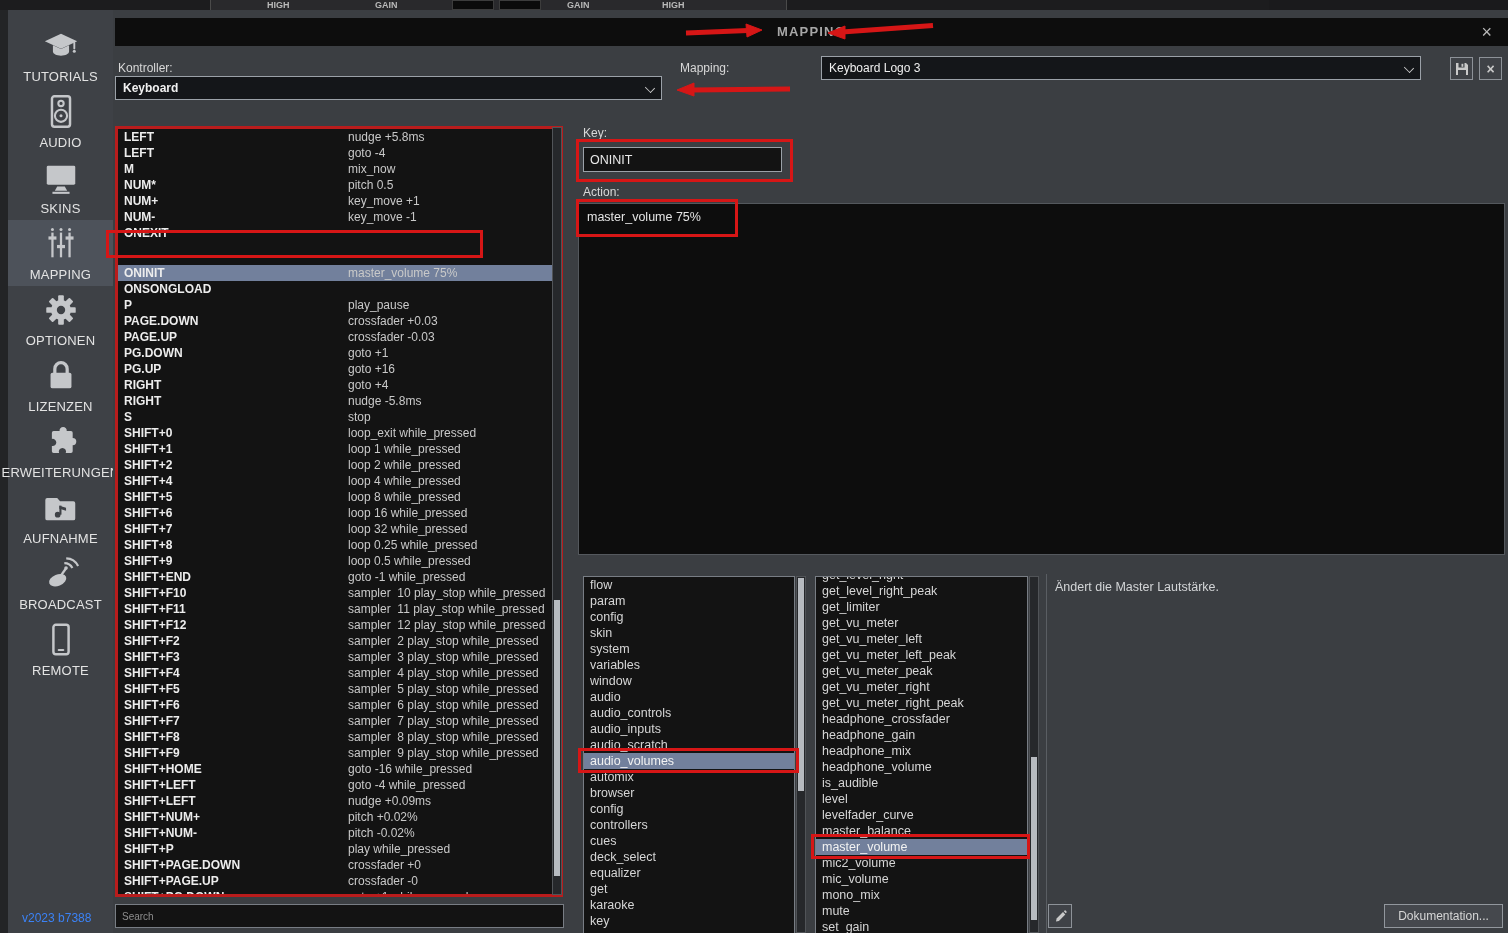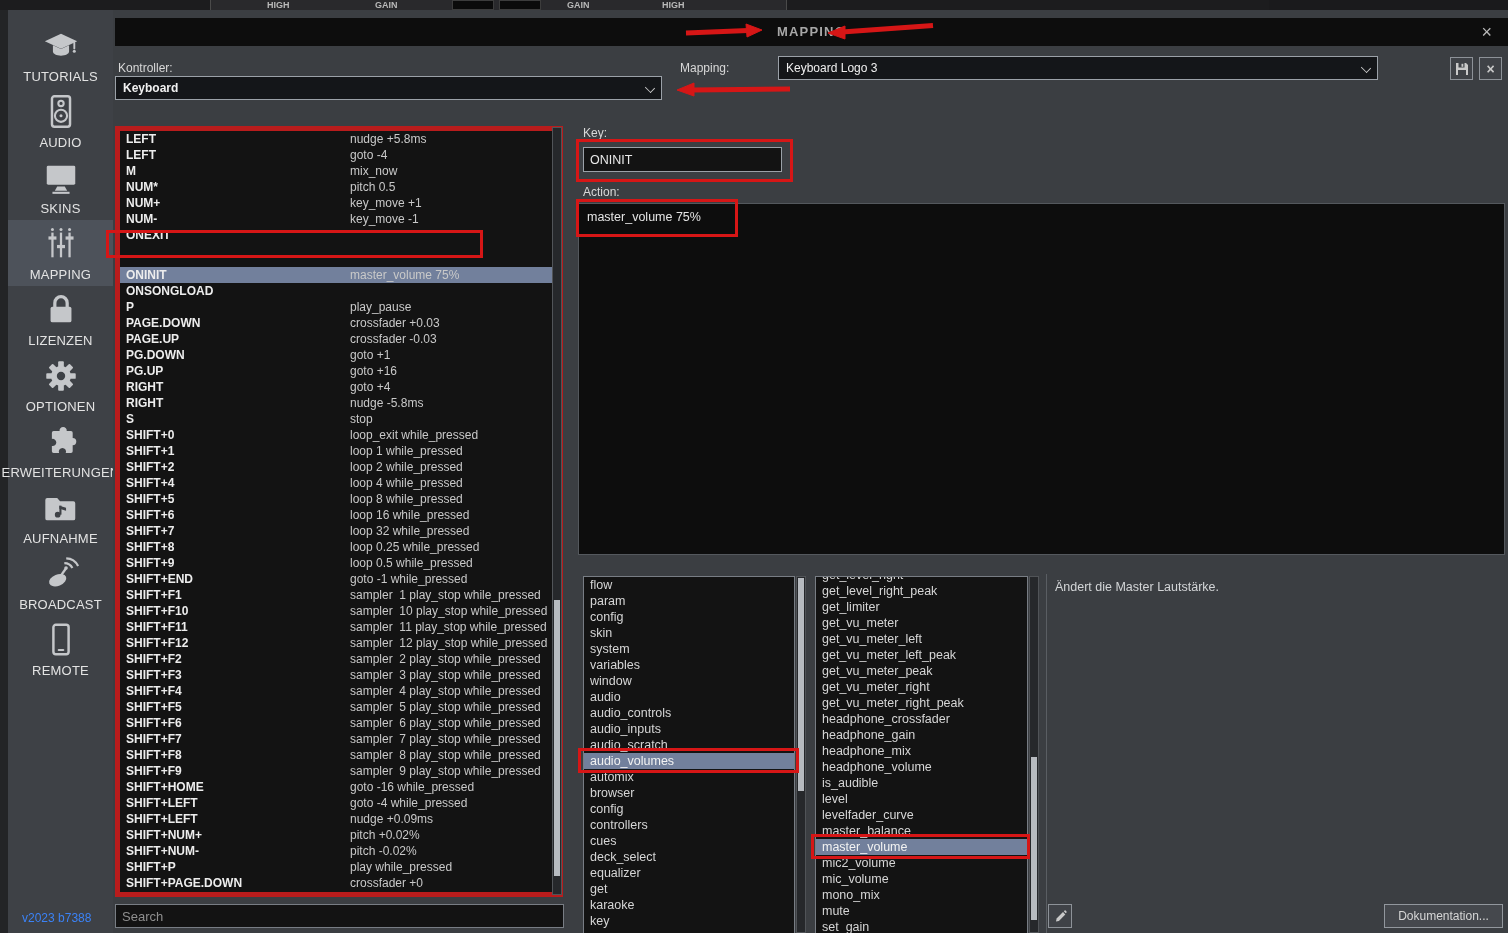--- a/index.html
+++ b/index.html
@@ -30,30 +30,30 @@
 
   .fieldlabel{font-size:12px;color:#d8d8d8;}
   .selectbox{position:absolute;background:#141619;border:1px solid #9ba1a8;box-sizing:border-box;height:24px;
              color:#f0f0f0;font-size:12px;font-weight:bold;line-height:22px;padding-left:7px;cursor:pointer;}
   .chev{position:absolute;right:7px;top:7px;width:7px;height:7px;border-right:1.6px solid #c8c8c8;
         border-bottom:1.6px solid #c8c8c8;transform:rotate(45deg) scale(1,.8);}
   .sqbtn{position:absolute;width:23px;height:23px;background:#3f4247;border:1px solid #8d9298;box-sizing:border-box;
          display:flex;align-items:center;justify-content:center;cursor:pointer;color:#c9c9c9;}
 
   
-  #maplist{left:115px;top:126px;width:448px;height:771px;background:#131313;border:5px solid #b91c1c;
+  #maplist{left:115px;top:126px;width:448px;height:771px;background:#131313;border:3px solid #b91c1c;
            box-sizing:border-box;overflow:hidden;}
   .map-row{height:16px;line-height:16px;font-size:12px;padding-left:6px;white-space:nowrap;}
   .map-row .mk{display:inline-block;width:224px;font-weight:bold;color:#ededed;vertical-align:top;overflow:hidden;}
   .map-row .ma{color:#c9c9c9;white-space:pre;}
   .map-row.selected{background:#72809c;margin-top:24px;}
 
   
   #search{left:115px;top:904px;width:449px;height:24px;background:#131313;border:1px solid #787d84;
-          box-sizing:border-box;color:#4d7c0f;font-size:13px;padding:0 6px;font-family:"Liberation Sans",sans-serif;}
+          box-sizing:border-box;color:#4d7c0f;font-size:10px;padding:0 6px;font-family:"Liberation Sans",sans-serif;}
   #search::placeholder{color:#8e8e8e;}
   #version{left:22px;top:911px;font-size:12px;color:#3b82f6;}
 
   
   #keyinput{left:583px;top:147px;width:199px;height:25px;background:#131313;border:1px solid #9ba1a8;
             box-sizing:border-box;color:#e9e9e9;font-size:12.5px;padding:0 6px;font-family:"Liberation Sans",sans-serif;}
   #actionbox{left:578px;top:203px;width:927px;height:352px;background:#0d0d0d;border:1px solid #54585d;
              box-sizing:border-box;color:#e4e4e4;font-size:12.5px;padding:6px 8px;}
 
   
@@ -128,47 +128,47 @@
         <g stroke="#c5c7ca" stroke-width="2.4">
           <line x1="11" y1="8" x2="11" y2="34"></line>
           <line x1="20" y1="8" x2="20" y2="34"></line>
           <line x1="29" y1="8" x2="29" y2="34"></line>
         </g>
         <rect x="6.8" y="12" width="8.4" height="3.4"></rect>
         <rect x="15.8" y="21" width="8.4" height="3.4"></rect>
         <rect x="24.8" y="12" width="8.4" height="3.4"></rect>
       </svg>
       <span class="side-label">MAPPING</span>
-    </div>
-    <div class="side-item">
-      <svg width="38" height="38" viewBox="0 0 40 40" fill="#c5c7ca">
-        <path d="M13.5 17v-4.5a6.5 6.5 0 0 1 13 0V17" fill="none" stroke="#c5c7ca" stroke-width="3.4"></path>
-        <rect x="9" y="16.5" width="22" height="16.5" rx="2"></rect>
-      </svg>
-      <span class="side-label">LIZENZEN</span>
     </div>
     <div class="side-item">
       <svg width="38" height="38" viewBox="0 0 40 40" fill="#c5c7ca">
         <circle cx="20" cy="20" r="10.5"></circle>
         <g>
           <rect x="17" y="4.5" width="6" height="7" rx="1"></rect>
           <rect x="17" y="4.5" width="6" height="7" rx="1" transform="rotate(45 20 20)"></rect>
           <rect x="17" y="4.5" width="6" height="7" rx="1" transform="rotate(90 20 20)"></rect>
           <rect x="17" y="4.5" width="6" height="7" rx="1" transform="rotate(135 20 20)"></rect>
           <rect x="17" y="4.5" width="6" height="7" rx="1" transform="rotate(180 20 20)"></rect>
           <rect x="17" y="4.5" width="6" height="7" rx="1" transform="rotate(225 20 20)"></rect>
           <rect x="17" y="4.5" width="6" height="7" rx="1" transform="rotate(270 20 20)"></rect>
           <rect x="17" y="4.5" width="6" height="7" rx="1" transform="rotate(315 20 20)"></rect>
         </g>
         <circle cx="20" cy="20" r="4.4" fill="#3e4146"></circle>
       </svg>
       <span class="side-label">OPTIONEN</span>
     </div>
     <div class="side-item">
       <svg width="38" height="38" viewBox="0 0 40 40" fill="#c5c7ca">
+        <path d="M13.5 17v-4.5a6.5 6.5 0 0 1 13 0V17" fill="none" stroke="#c5c7ca" stroke-width="3.4"></path>
+        <rect x="9" y="16.5" width="22" height="16.5" rx="2"></rect>
+      </svg>
+      <span class="side-label">LIZENZEN</span>
+    </div>
+    <div class="side-item">
+      <svg width="38" height="38" viewBox="0 0 40 40" fill="#c5c7ca">
         <path d="M14 8.5h4.5a3.8 3.8 0 1 1 7.5 0h4.5a1.8 1.8 0 0 1 1.8 1.8v5.5a3.8 3.8 0 1 1 0 7.6v6.3a1.8 1.8 0 0 1-1.8 1.8H25a3.8 3.8 0 1 0-7 0h-5.8a1.8 1.8 0 0 1-1.8-1.8v-5.5a3.8 3.8 0 1 0 0-7.4v-6.5A1.8 1.8 0 0 1 12.2 8.5z"></path>
       </svg>
       <span class="side-label">ERWEITERUNGEN</span>
     </div>
     <div class="side-item">
       <svg width="38" height="38" viewBox="0 0 40 40" fill="#c5c7ca">
         <path d="M5.5 9.5h10.5l3 3.5H33a2 2 0 0 1 2 2v16a2 2 0 0 1-2 2H5.5a2 2 0 0 1-2-2v-19.5a2 2 0 0 1 2-2z"></path>
         <circle cx="16.5" cy="27" r="3" fill="#3e4146"></circle>
         <rect x="18.3" y="17.5" width="2.2" height="9.5" fill="#3e4146"></rect>
         <path d="M18.3 17.5l7 2.2v3.2l-7-2.2z" fill="#3e4146"></path>
@@ -200,21 +200,21 @@
     <div id="close-x">×</div>
   </div>
 
   <span class="fieldlabel abs" style="left:5px;top:51px">Kontroller:</span>
   <div class="selectbox" style="left:2px;top:66px;width:547px">
     <span>Keyboard</span>
     <span class="chev"></span>
   </div>
 
   <span class="fieldlabel abs" style="left:567px;top:51px">Mapping:</span>
-  <div class="selectbox" style="left:665px;top:46px;width:600px;font-weight:normal">
+  <div class="selectbox" style="left:708px;top:46px;width:600px;font-weight:normal">
     <span>Keyboard Logo 3</span>
     <span class="chev"></span>
   </div>
   <div class="sqbtn" style="left:1337px;top:47px">
     <svg width="14" height="14" viewBox="0 0 14 14">
       <path d="M1 1h10l2 2v10H1z" fill="#c9c9c9"></path>
       <rect x="3.5" y="1" width="6" height="4.5" fill="#3f4247"></rect>
       <rect x="6.5" y="1.8" width="1.8" height="3" fill="#c9c9c9"></rect>
       <rect x="3" y="8" width="8" height="5" fill="#3f4247"></rect>
     </svg>
@@ -246,21 +246,20 @@
       <div class="map-row"><span class="mk">SHIFT+0</span><span class="ma">loop_exit while_pressed</span></div>
       <div class="map-row"><span class="mk">SHIFT+1</span><span class="ma">loop 1 while_pressed</span></div>
       <div class="map-row"><span class="mk">SHIFT+2</span><span class="ma">loop 2 while_pressed</span></div>
       <div class="map-row"><span class="mk">SHIFT+4</span><span class="ma">loop 4 while_pressed</span></div>
       <div class="map-row"><span class="mk">SHIFT+5</span><span class="ma">loop 8 while_pressed</span></div>
       <div class="map-row"><span class="mk">SHIFT+6</span><span class="ma">loop 16 while_pressed</span></div>
       <div class="map-row"><span class="mk">SHIFT+7</span><span class="ma">loop 32 while_pressed</span></div>
       <div class="map-row"><span class="mk">SHIFT+8</span><span class="ma">loop 0.25 while_pressed</span></div>
       <div class="map-row"><span class="mk">SHIFT+9</span><span class="ma">loop 0.5 while_pressed</span></div>
       <div class="map-row"><span class="mk">SHIFT+END</span><span class="ma">goto -1 while_pressed</span></div>
-      <div class="map-row"><span class="mk">SHIFT+F1</span><span class="ma">sampler  1 play_stop while_pressed</span></div>
       <div class="map-row"><span class="mk">SHIFT+F10</span><span class="ma">sampler  10 play_stop while_pressed</span></div>
       <div class="map-row"><span class="mk">SHIFT+F11</span><span class="ma">sampler  11 play_stop while_pressed</span></div>
       <div class="map-row"><span class="mk">SHIFT+F12</span><span class="ma">sampler  12 play_stop while_pressed</span></div>
       <div class="map-row"><span class="mk">SHIFT+F2</span><span class="ma">sampler  2 play_stop while_pressed</span></div>
       <div class="map-row"><span class="mk">SHIFT+F3</span><span class="ma">sampler  3 play_stop while_pressed</span></div>
       <div class="map-row"><span class="mk">SHIFT+F4</span><span class="ma">sampler  4 play_stop while_pressed</span></div>
       <div class="map-row"><span class="mk">SHIFT+F5</span><span class="ma">sampler  5 play_stop while_pressed</span></div>
       <div class="map-row"><span class="mk">SHIFT+F6</span><span class="ma">sampler  6 play_stop while_pressed</span></div>
       <div class="map-row"><span class="mk">SHIFT+F7</span><span class="ma">sampler  7 play_stop while_pressed</span></div>
       <div class="map-row"><span class="mk">SHIFT+F8</span><span class="ma">sampler  8 play_stop while_pressed</span></div>

